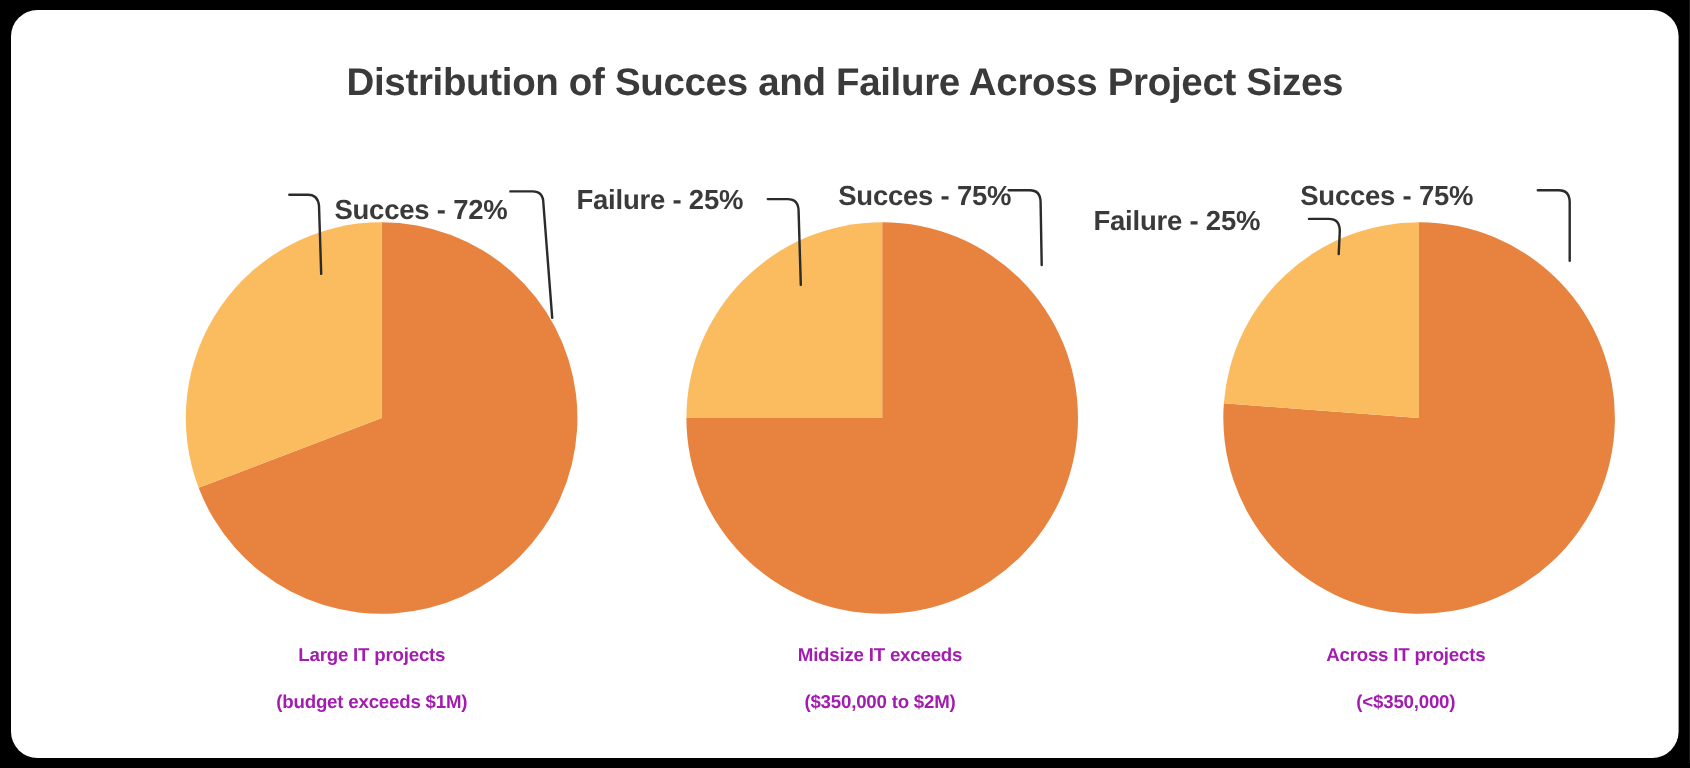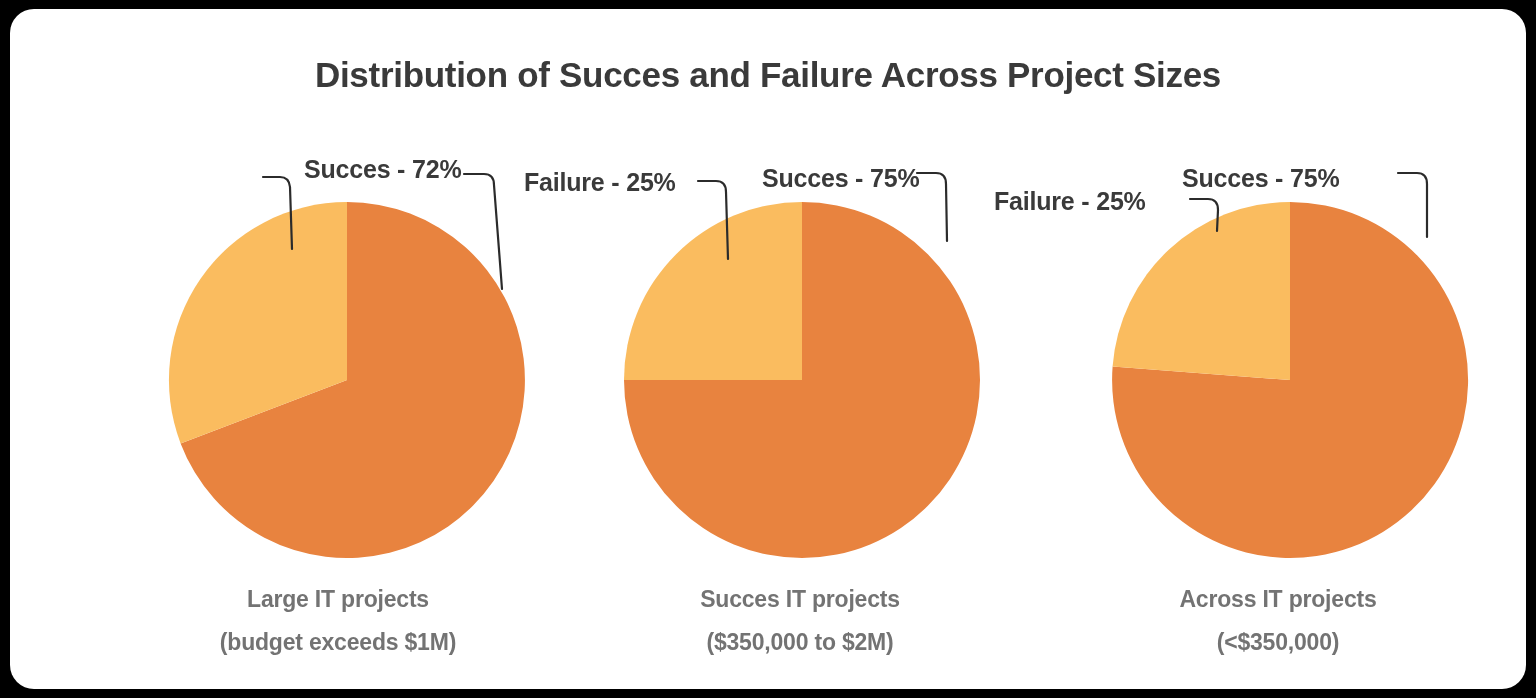--- a/index.html
+++ b/index.html
@@ -75,23 +75,23 @@
     white-space: nowrap;
     letter-spacing: -0.2px;
   }
 
   .caption {
     position: absolute;
     width: 500px;
     left: 0;
     text-align: center;
     font-family: "Liberation Sans", sans-serif;
-    font-size: 23px;
+    font-size: 17px;
     font-weight: bold;
-    color: #737373;
+    color: #a21caf;
     white-space: nowrap;
     letter-spacing: -0.2px;
   }
   .caption-line1 { top: 577px; }
   .caption-line2 { top: 620px; }
 </style>
 </head>
 <body>
 
 <div id="stage">
@@ -104,42 +104,42 @@
 
         <path fill="#E8833F" d="M 259 371 L 259 193 A 178 178 0 1 1 92.6 434.4 Z"></path>
 
         <path fill="#FABC5F" d="M 259 371 L 92.6 434.4 A 178 178 0 0 1 259 193 Z"></path>
 
         <path fill="none" stroke="#2B2B2B" stroke-width="2.2" stroke-linecap="round" d="M 175 168 L 192 168 Q 201 168 202 178 L 204 240"></path>
 
         <path fill="none" stroke="#2B2B2B" stroke-width="2.2" stroke-linecap="round" d="M 376 165 L 396 165 Q 406 165 406 176 L 414 280"></path>
       </svg>
 
-      <div class="slice-label" style="left:216px; top:146px;text-align:center;">Succes - 72%</div>
+      <div class="slice-label" style="left:216px; top:168px;text-align:center;">Succes - 72%</div>
 
       <div class="caption caption-line1">Large IT projects</div>
       <div class="caption caption-line2">(budget exceeds $1M)</div>
     </div>
 
     <div class="pie-panel" id="panel-1">
       <svg class="pie-svg" viewBox="0 0 500 680">
 
         <path fill="#E8833F" d="M 252 371 L 252 193 A 178 178 0 1 1 74 371 Z"></path>
 
         <path fill="#FABC5F" d="M 252 371 L 74 371 A 178 178 0 0 1 252 193 Z"></path>
 
         <path fill="none" stroke="#2B2B2B" stroke-width="2.2" stroke-linecap="round" d="M 148 172 L 166 172 Q 176 172 176 183 L 178 250"></path>
 
         <path fill="none" stroke="#2B2B2B" stroke-width="2.2" stroke-linecap="round" d="M 367 164 L 386 164 Q 396 164 396 175 L 397 232"></path>
       </svg>
 
       <div class="slice-label" style="left:-26px; top:159px;">Failure - 25%</div>
       <div class="slice-label" style="left:212px; top:155px;">Succes - 75%</div>
 
-      <div class="caption caption-line1">Succes IT projects</div>
+      <div class="caption caption-line1">Midsize IT exceeds</div>
       <div class="caption caption-line2">($350,000 to $2M)</div>
     </div>
 
     <div class="pie-panel" id="panel-2">
       <svg class="pie-svg" viewBox="0 0 500 680">
 
         <path fill="#E8833F" d="M 262 371 L 262 193 A 178 178 0 1 1 84.6 357.6 Z"></path>
 
         <path fill="#FABC5F" d="M 262 371 L 84.6 357.6 A 178 178 0 0 1 262 193 Z"></path>
 

